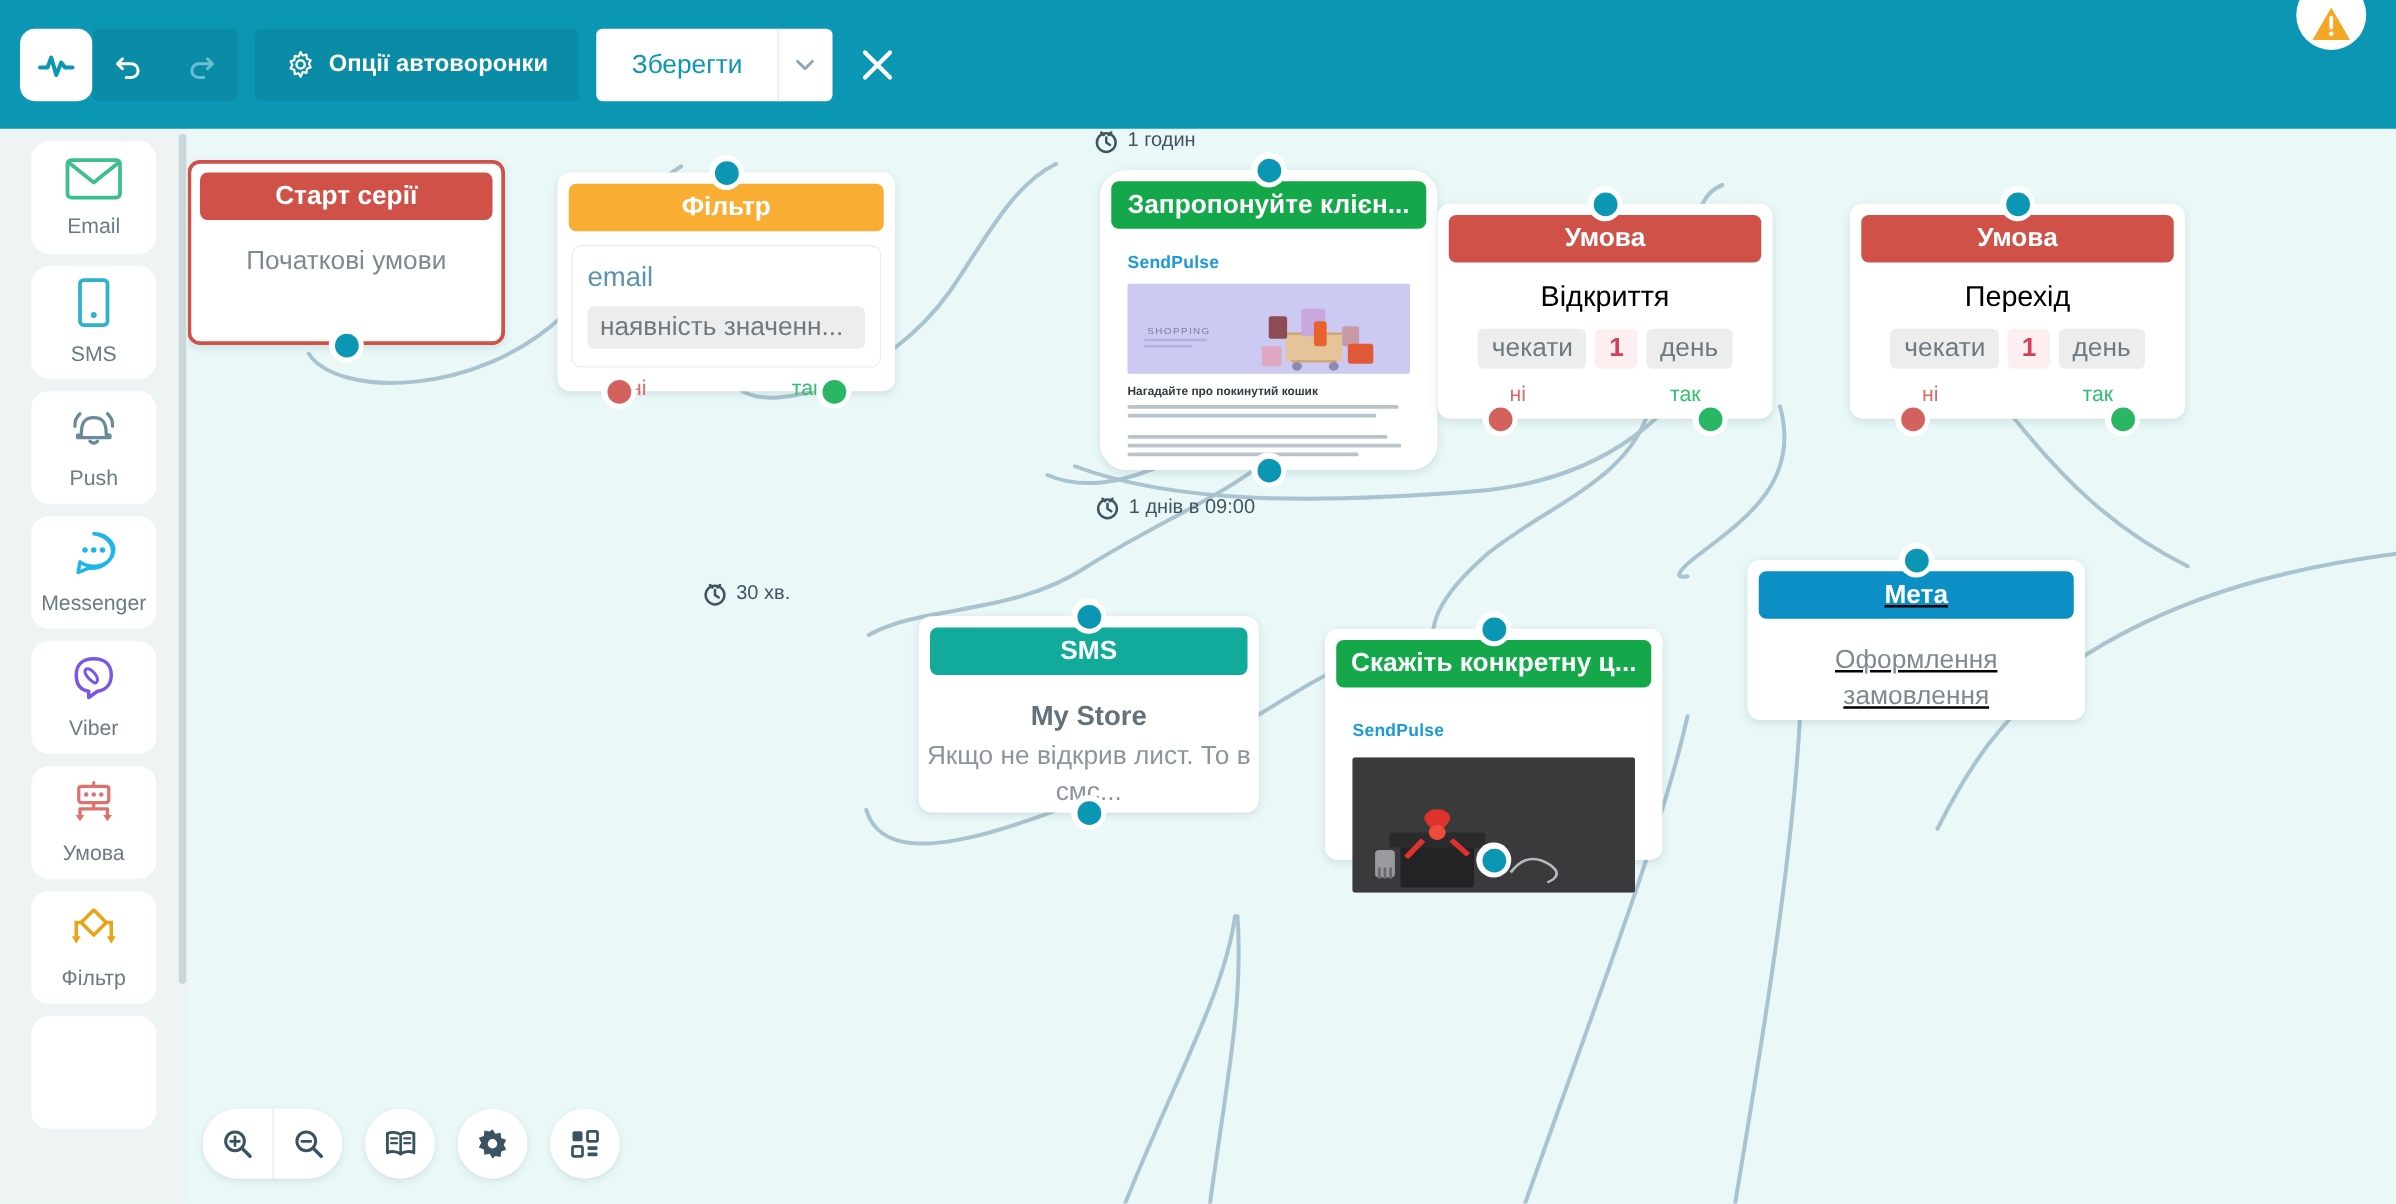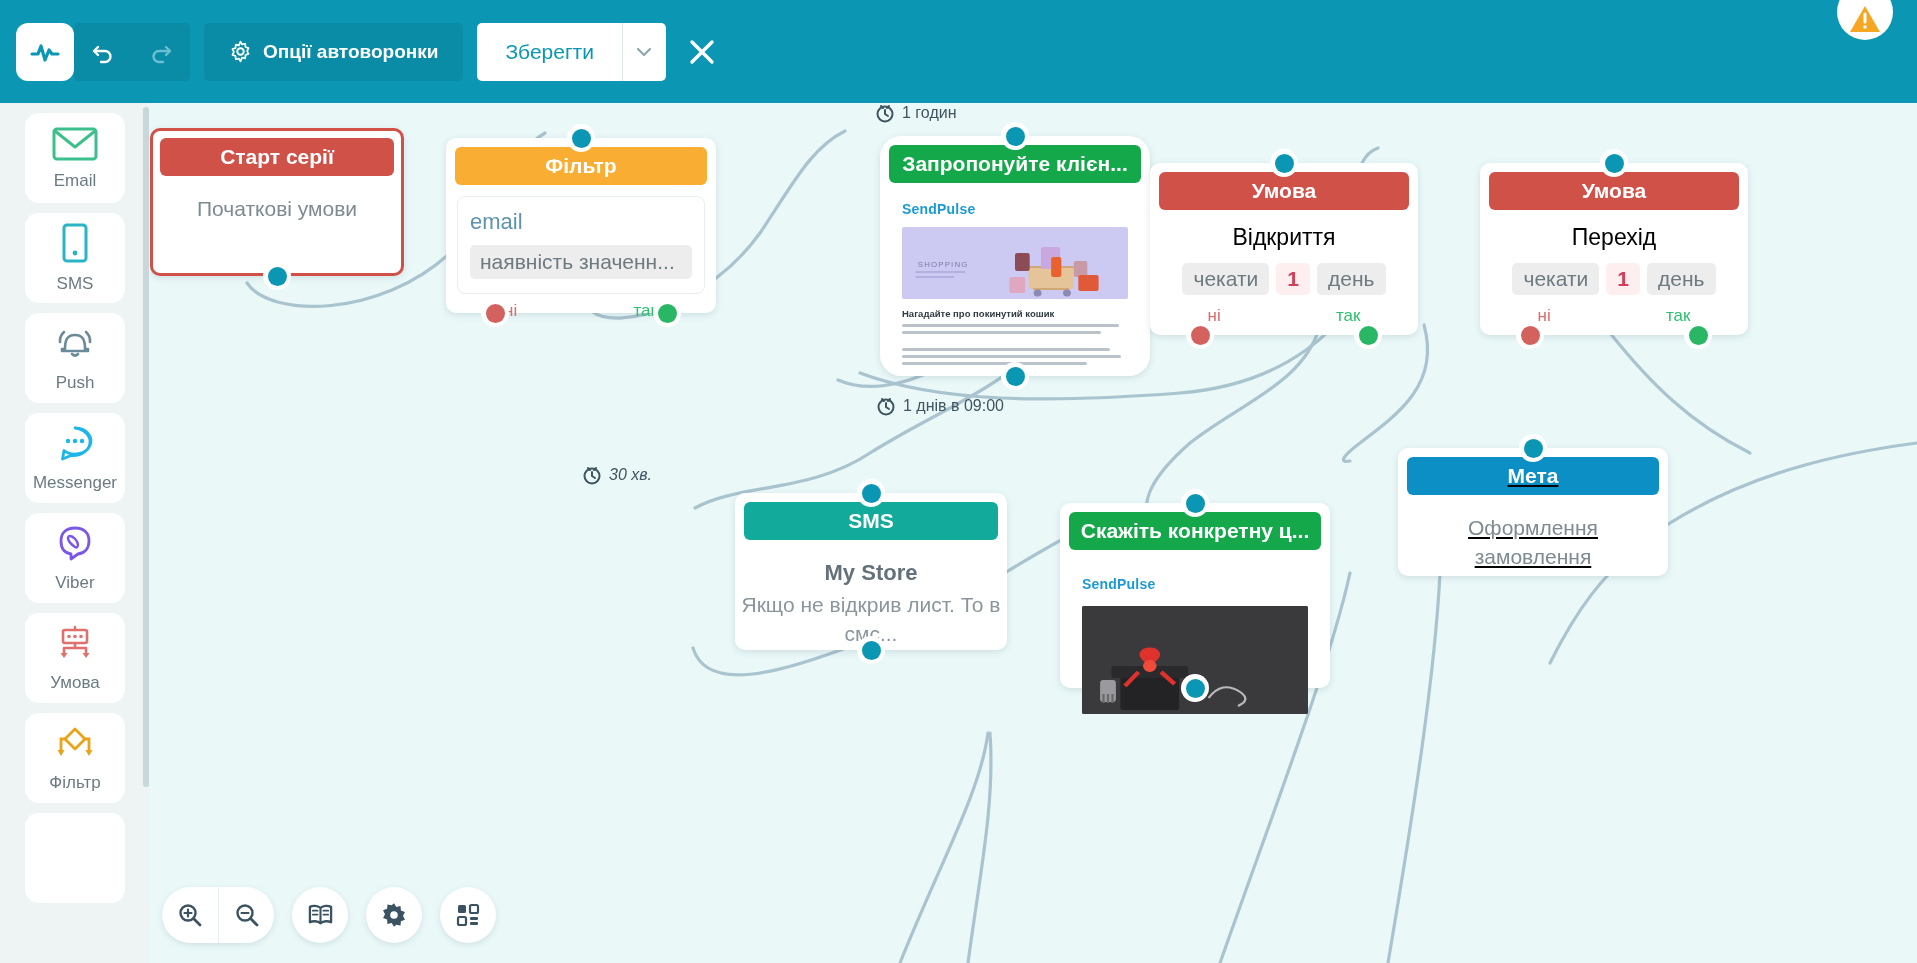--- a/index.html
+++ b/index.html
@@ -397,21 +397,21 @@
 
   <div class="delay" style="left:725px; top:0px;">
     <svg width="20" height="20" viewBox="0 0 20 20">
       <circle cx="10" cy="11" r="7.5" fill="none" stroke="#3f5560" stroke-width="2"></circle>
       <path d="M10 7 v4 l3 2" fill="none" stroke="#3f5560" stroke-width="2" stroke-linecap="round"></path>
       <path d="M6 3 l2 2 M14 3 l-2 2" stroke="#3f5560" stroke-width="2" stroke-linecap="round"></path>
     </svg>
     <span>1 годин</span>
   </div>
 
-  <div class="delay" style="left:432px; top:362px;font-style:italic;">
+  <div class="delay" style="left:412px; top:362px;">
     <svg width="20" height="20" viewBox="0 0 20 20">
       <circle cx="10" cy="11" r="7.5" fill="none" stroke="#3f5560" stroke-width="2"></circle>
       <path d="M10 7 v4 l3 2" fill="none" stroke="#3f5560" stroke-width="2" stroke-linecap="round"></path>
       <path d="M6 3 l2 2 M14 3 l-2 2" stroke="#3f5560" stroke-width="2" stroke-linecap="round"></path>
     </svg>
     <span>30 хв.</span>
   </div>
 
   <div class="delay" style="left:726px; top:293px;">
     <svg width="20" height="20" viewBox="0 0 20 20">

